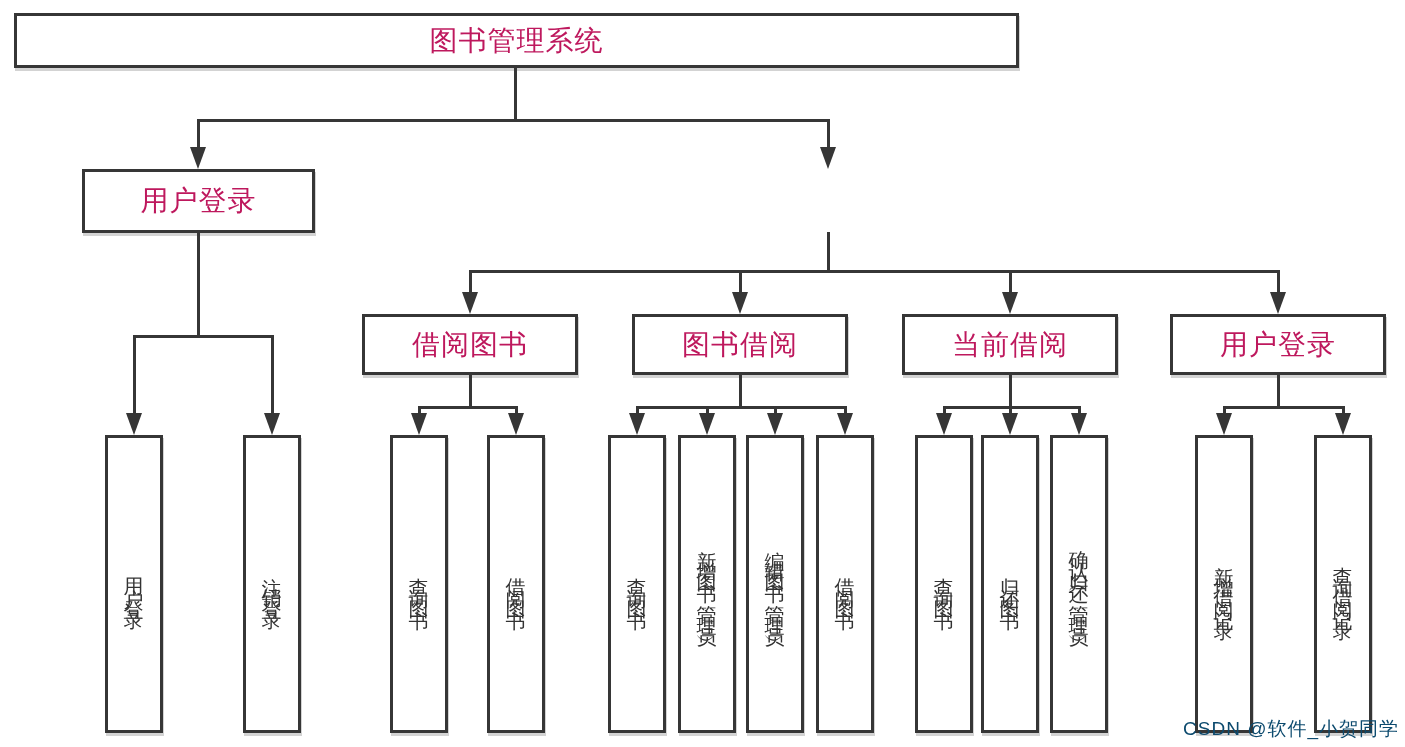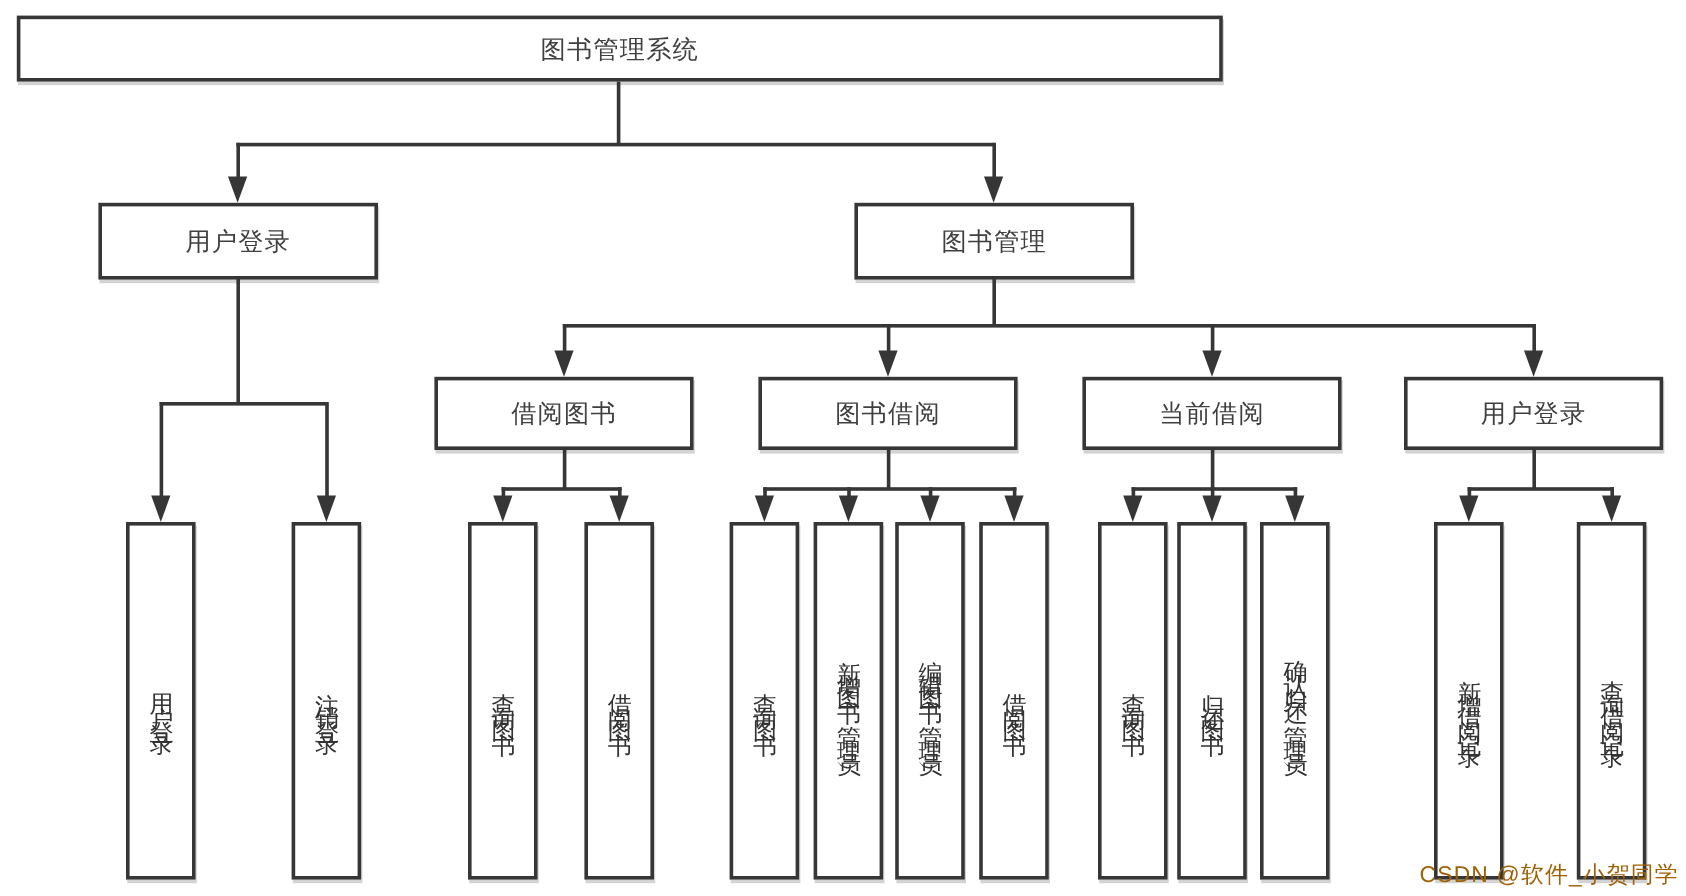--- a/index.html
+++ b/index.html
@@ -17,24 +17,24 @@
     box-sizing: border-box;
     background: #ffffff;
     border: 3px solid #363636;
     box-shadow: 1px 3px 0 rgba(130,130,130,0.35);
     display: flex;
     align-items: center;
     justify-content: center;
     text-align: center;
   }
   .node .hlabel {
-    font-size: 21px;
+    font-size: 28px;
     letter-spacing: 1px;
     white-space: nowrap;
-    color: #404040;
+    color: #be185d;
   }
   .root  { left: 14px;  top: 13px;  width: 1005px; height: 55px; }
   .lvl2  { top: 169px; height: 64px; }
   .lvl3  { top: 314px; height: 61px; width: 216px; }
   .leaf  { top: 435px; height: 298px; width: 58px; }
   .vtext {
     writing-mode: vertical-rl;
     font-size: 20px;
     line-height: 1.1;
     letter-spacing: 11px;
@@ -49,39 +49,36 @@
     width: 0; height: 0;
     border-left: 8px solid transparent;
     border-right: 8px solid transparent;
     border-top: 22px solid #363636;
   }
   .watermark {
     position: absolute;
     top: 716px;
     right: 6px;
     font-size: 19px;
-    color: #a16207;
+    color: #0c4a6e;
     letter-spacing: 1px;
     white-space: nowrap;
   }
 </style>
 </head>
 <body>
 
 <div class="canvas">
 
   <div class="node root">
     <span class="hlabel">图书管理系统</span>
   </div>
 
   <div class="node lvl2" style="left:82px; width:233px;">
     <span class="hlabel">用户登录</span>
-  </div>
-  <div class="node lvl2" style="left:712px; width:233px;">
-    <span class="hlabel">图书管理</span>
   </div>
 
   <div class="node lvl3" style="left:362px;">
     <span class="hlabel">借阅图书</span>
   </div>
   <div class="node lvl3" style="left:632px;">
     <span class="hlabel">图书借阅</span>
   </div>
   <div class="node lvl3" style="left:902px;">
     <span class="hlabel">当前借阅</span>

